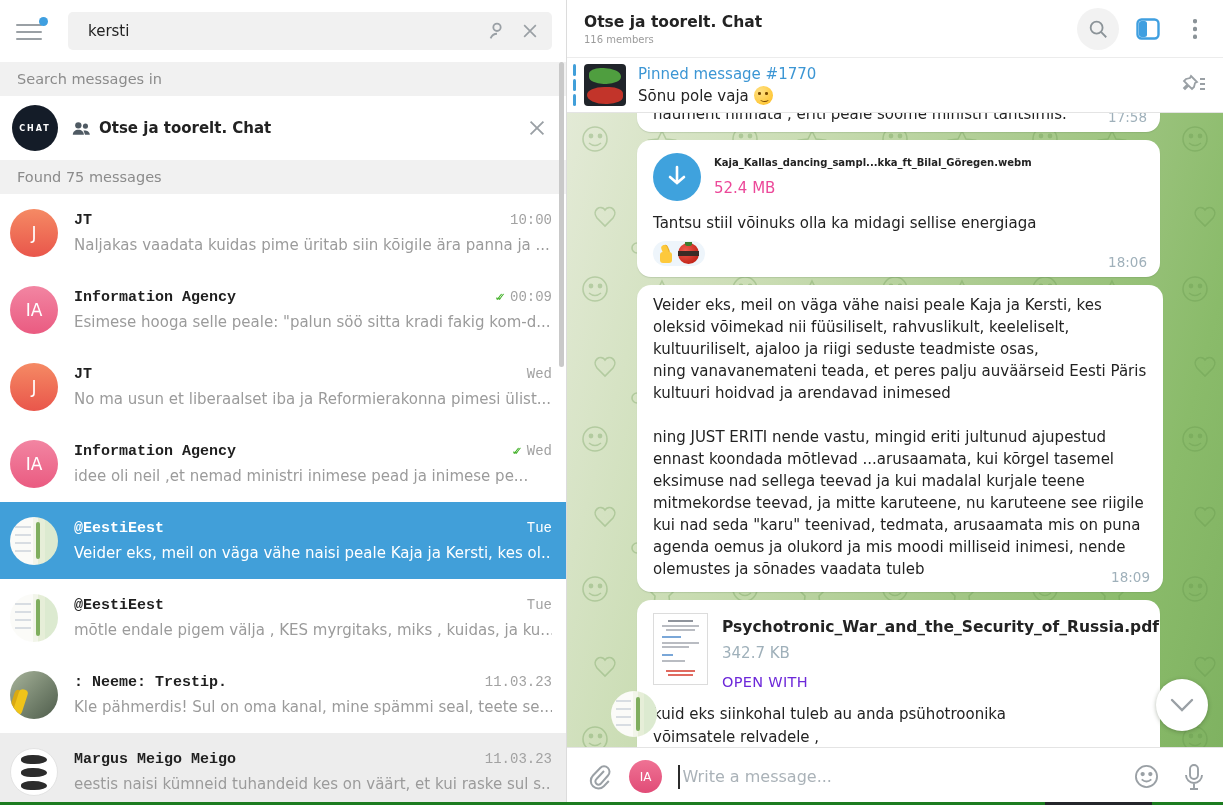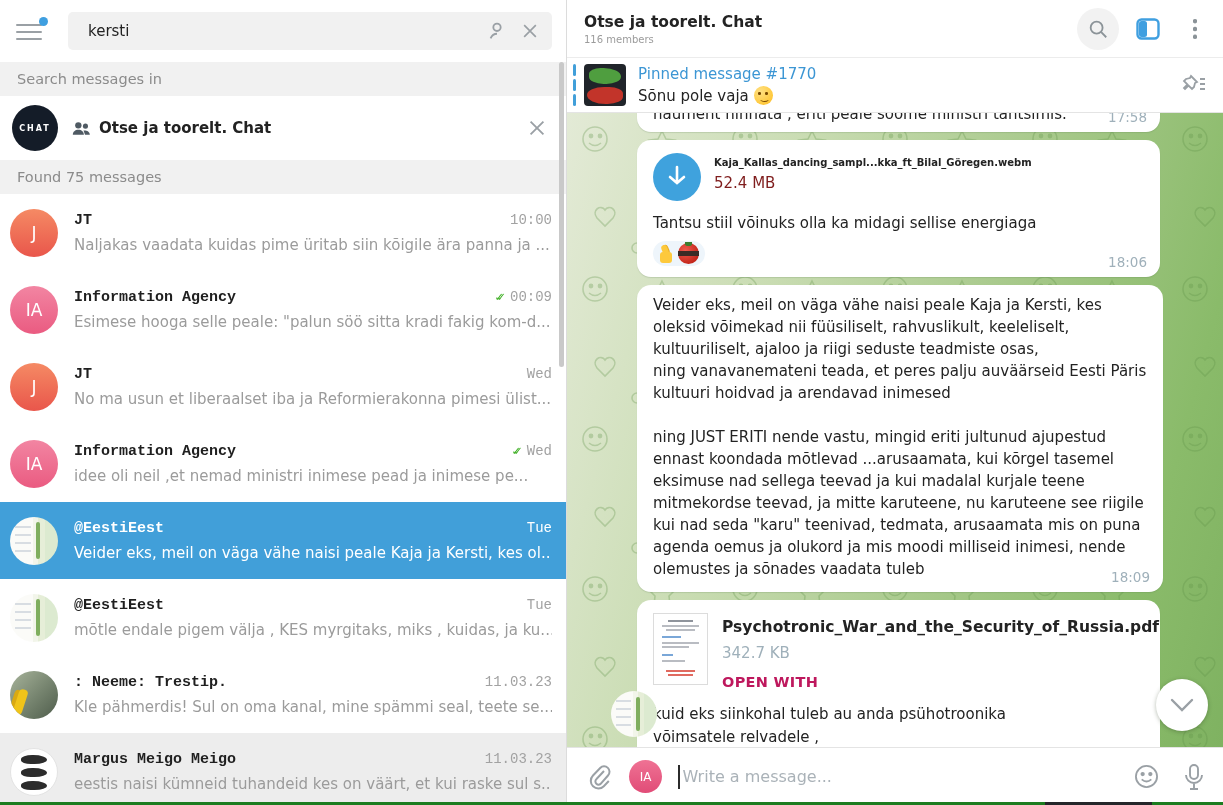--- a/index.html
+++ b/index.html
@@ -72,38 +72,38 @@
      box-shadow:0 1px 1px rgba(80,110,70,.18); color:#232323; font-size:15px; }
   .b-time { position:absolute; right:13px; bottom:7px; font-size:13.5px; color:#9fb0ba; }
 
   .bubble.clipped { margin-top:-16px; width:523px; padding:8px 16px 9px; border-radius:0 0 14px 14px; }
   .clipped-text { white-space:nowrap; overflow:hidden; color:#232323; }
 
   .bubble.file-msg { margin-top:8px; width:523px; padding:13px 16px 10px; }
   .file-head { display:flex; gap:13px; align-items:flex-start; }
   .file-circle { width:48px; height:48px; border-radius:50%; background:#3fa2dd; flex:none; display:flex; align-items:center; justify-content:center; }
   .file-name { font-size:10px; font-weight:bold; color:#232323; line-height:1.3; padding-top:3px; }
-  .file-size { font-size:15px; color:#7f1d1d; margin-top:5px; }
+  .file-size { font-size:15px; color:#ec4899; margin-top:10px; }
   .file-caption { margin-top:12px; line-height:1.45; }
   .react-row { display:flex; align-items:center; margin-top:6px; height:26px; }
   .react-pill { display:flex; align-items:center; background:#eef5fb; border-radius:13px; padding:2px 6px 2px 5px; gap:2px; }
 
   .bubble.text-msg { margin-top:8px; padding:9px 16px 10px; }
   .text-body { line-height:1.47; white-space:pre-wrap; max-width:508px; padding-bottom:2px; }
 
   .bubble.pdf-msg { margin-top:8px; width:523px; padding:13px 16px 14px; border-radius:14px 14px 0 0; }
   .pdf-head { display:flex; gap:14px; align-items:flex-start; }
   .pdf-thumb { width:55px; height:72px; background:#fff; border:1px solid #dcdcdc; flex:none; position:relative; overflow:hidden; }
   .pdf-thumb i { position:absolute; left:8px; right:8px; height:2px; background:#b9bcc2; }
   .pdf-thumb i.w{ left:14px; right:14px; background:#8f949c; }
   .pdf-thumb i.r{ background:#e06a60; }
   .pdf-thumb i.b{ background:#7aa7d8; }
   .pdf-name { font-size:15.5px; font-weight:bold; color:#232323; padding-top:5px; }
   .pdf-size { font-size:15px; color:#9fb0ba; margin-top:8px; }
-  .pdf-action { font-size:14.5px; font-weight:bold; color:#be185d; margin-top:12px; letter-spacing:.3px; cursor:pointer; }
+  .pdf-action { font-size:14.5px; font-weight:normal; color:#6d28d9; margin-top:12px; letter-spacing:.3px; cursor:pointer; }
   .pdf-caption { margin-top:13px; line-height:1.5; max-width:430px; }
 
   .group-avatar { position:absolute; left:44px; bottom:10px; width:46px; height:46px; border-radius:50%; overflow:hidden; }
   .fab { position:absolute; right:15px; bottom:16px; width:52px; height:52px; border-radius:50%; background:#fff; box-shadow:0 1px 4px rgba(40,60,30,.35); display:flex; align-items:center; justify-content:center; cursor:pointer; }
 
   .composer { height:58px; background:#fff; border-top:1px solid #e4e4e4; display:flex; align-items:center; padding:0 18px 0 20px; flex:none; gap:0; }
   .comp-avatar { width:33px; height:33px; border-radius:50%; background:linear-gradient(180deg,#ef7294,#e14c77); color:#fff; font-size:12px; display:flex; align-items:center; justify-content:center; margin:0 16px 0 18px; flex:none; }
   .caret { width:1.5px; height:24px; background:#2b2b2b; margin-right:3px; }
   .placeholder { flex:1; font-size:16px; color:#aab2b8; }
 

